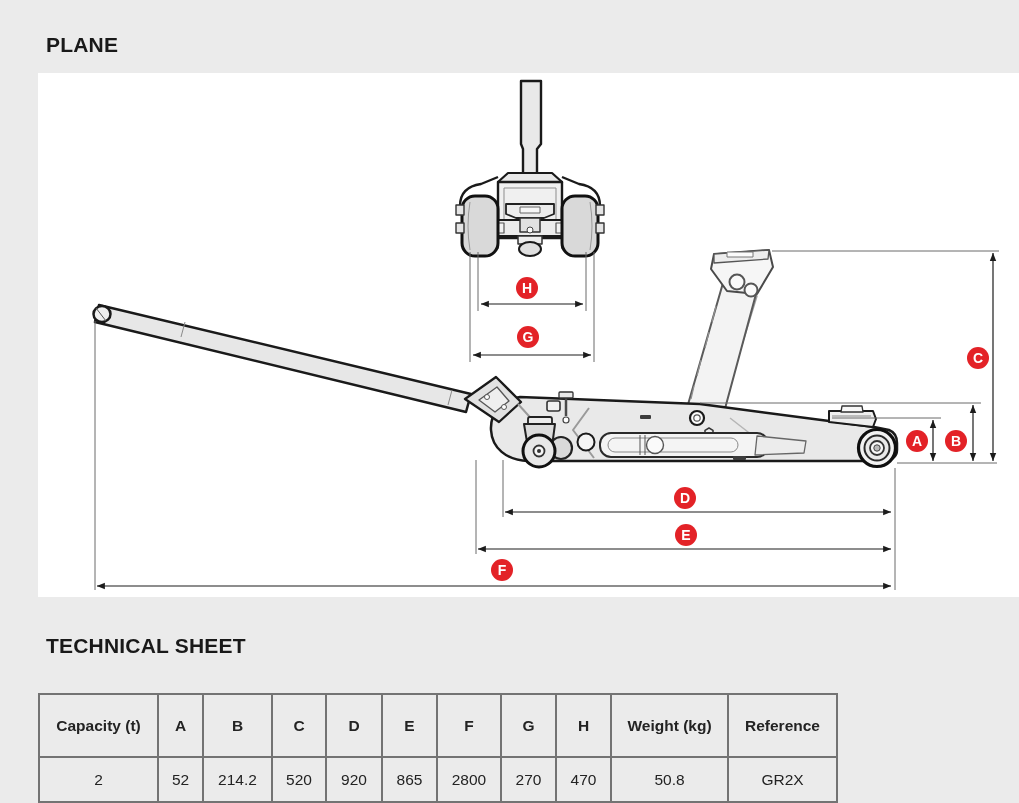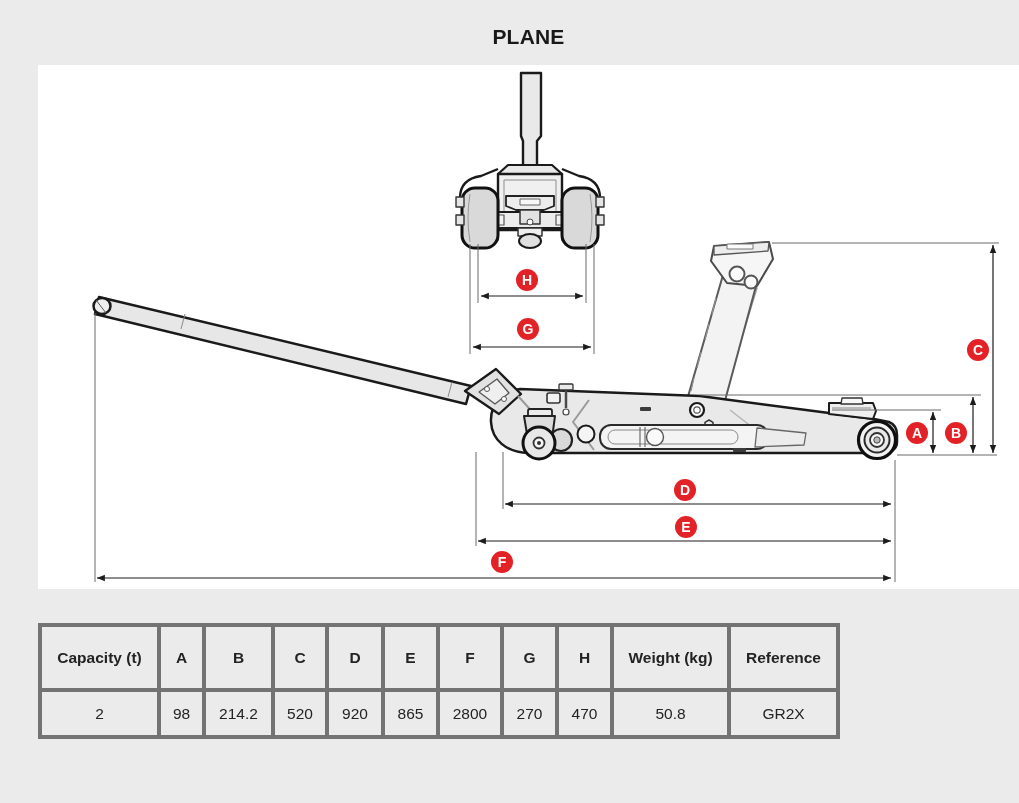--- a/index.html
+++ b/index.html
@@ -4,43 +4,43 @@
 <style>
   html,body{margin:0;padding:0;}
   body{
     width:1019px;height:803px;overflow:hidden;
     background:#ebebeb;
     font-family:"Liberation Sans",sans-serif;
     color:#1c1c1c;
   }
   .wrap{padding-left:38px;}
   .section-title{
-    margin:0;font-size:21px;line-height:26px;font-weight:700;
-    color:#191919;letter-spacing:.2px;text-align:center;
+    margin:8px;font-size:21px;line-height:26px;font-weight:700;
+    color:#191919;letter-spacing:.2px;
   }
   .plane-title{padding-top:24px;}
   .tech-title{margin-top:36px;}
   .drawing{
     margin-top:15px;background:#ffffff;
     width:981px;height:524px;
   }
   .drawing svg{display:block;}
   
   .outl{stroke:#1a1a1a;fill:#e9e9e9;}
   .ext{stroke:#6b6b6b;stroke-width:1;fill:none;}
   .dim{stroke:#1c1c1c;stroke-width:1.2;fill:none;}
   .dim-label-circle{stroke:none;}
   .dim-label-text{font:700 14px "Liberation Sans",sans-serif;fill:#ffffff;text-anchor:middle;}
   
   table.spec{
     border-collapse:collapse;table-layout:fixed;width:798px;
     margin-top:34px;
   }
   table.spec th,table.spec td{
-    border:4px solid #737373;text-align:center;vertical-align:middle;
+    border:2px solid #737373;text-align:center;vertical-align:middle;
     color:#232323;font-size:15.5px;padding:0;
   }
   table.spec th{height:61px;font-weight:700;}
   table.spec td{height:43px;font-weight:400;}
 </style>
 </head>
 <body>
 
 <div class="wrap">
 
@@ -223,20 +223,21 @@
           <text class="dim-label-text" x="686" y="532">E</text>
         </g>
         <g>
           <circle class="dim-label-circle" cx="502" cy="562" r="11" fill="#e32227"></circle>
           <text class="dim-label-text" x="502" y="567">F</text>
         </g>
       </g>
     </svg>
   </div>
 
+  <h2 class="section-title tech-title">TECHNICAL SHEET</h2>
 
   <table class="spec">
     <colgroup>
       <col style="width:119px">
         <col style="width:45px">
         <col style="width:69px">
       <col style="width:54px">
         <col style="width:56px">
         <col style="width:55px">
       <col style="width:64px">
@@ -256,21 +257,21 @@
           <th>F</th>
           <th>G</th>
           <th>H</th>
           <th>Weight (kg)</th>
           <th>Reference</th>
         </tr>
       </thead>
     <tbody>
         <tr>
           <td>2</td>
-          <td>98</td>
+          <td>52</td>
           <td>214.2</td>
           <td>520</td>
           <td>920</td>
           <td>865</td>
           <td>2800</td>
           <td>270</td>
           <td>470</td>
           <td>50.8</td>
           <td>GR2X</td>
         </tr>

